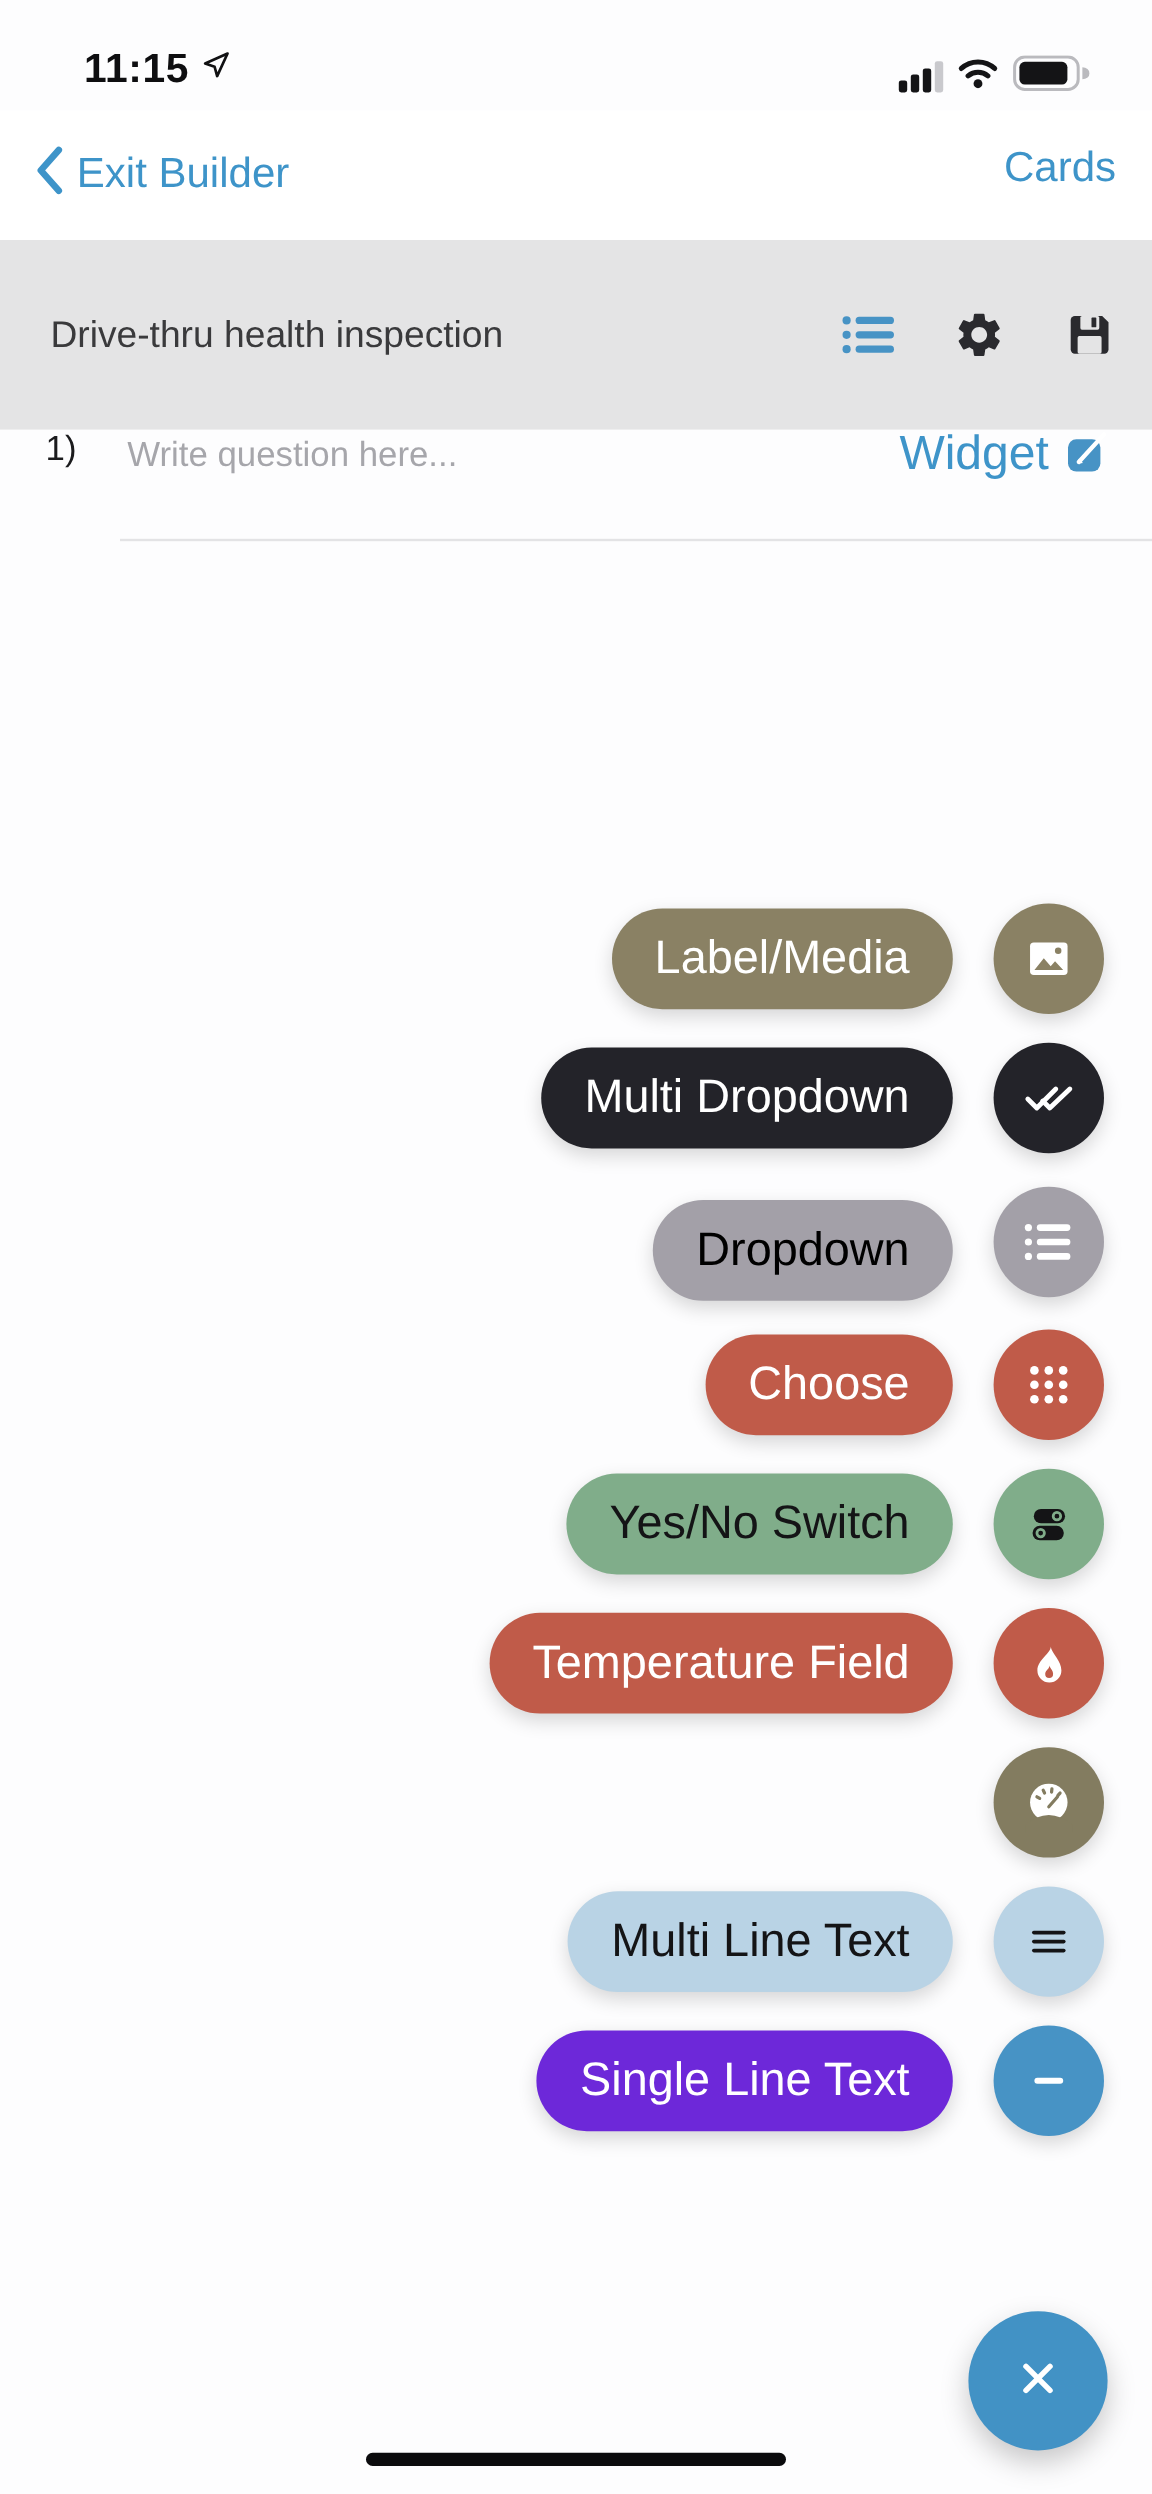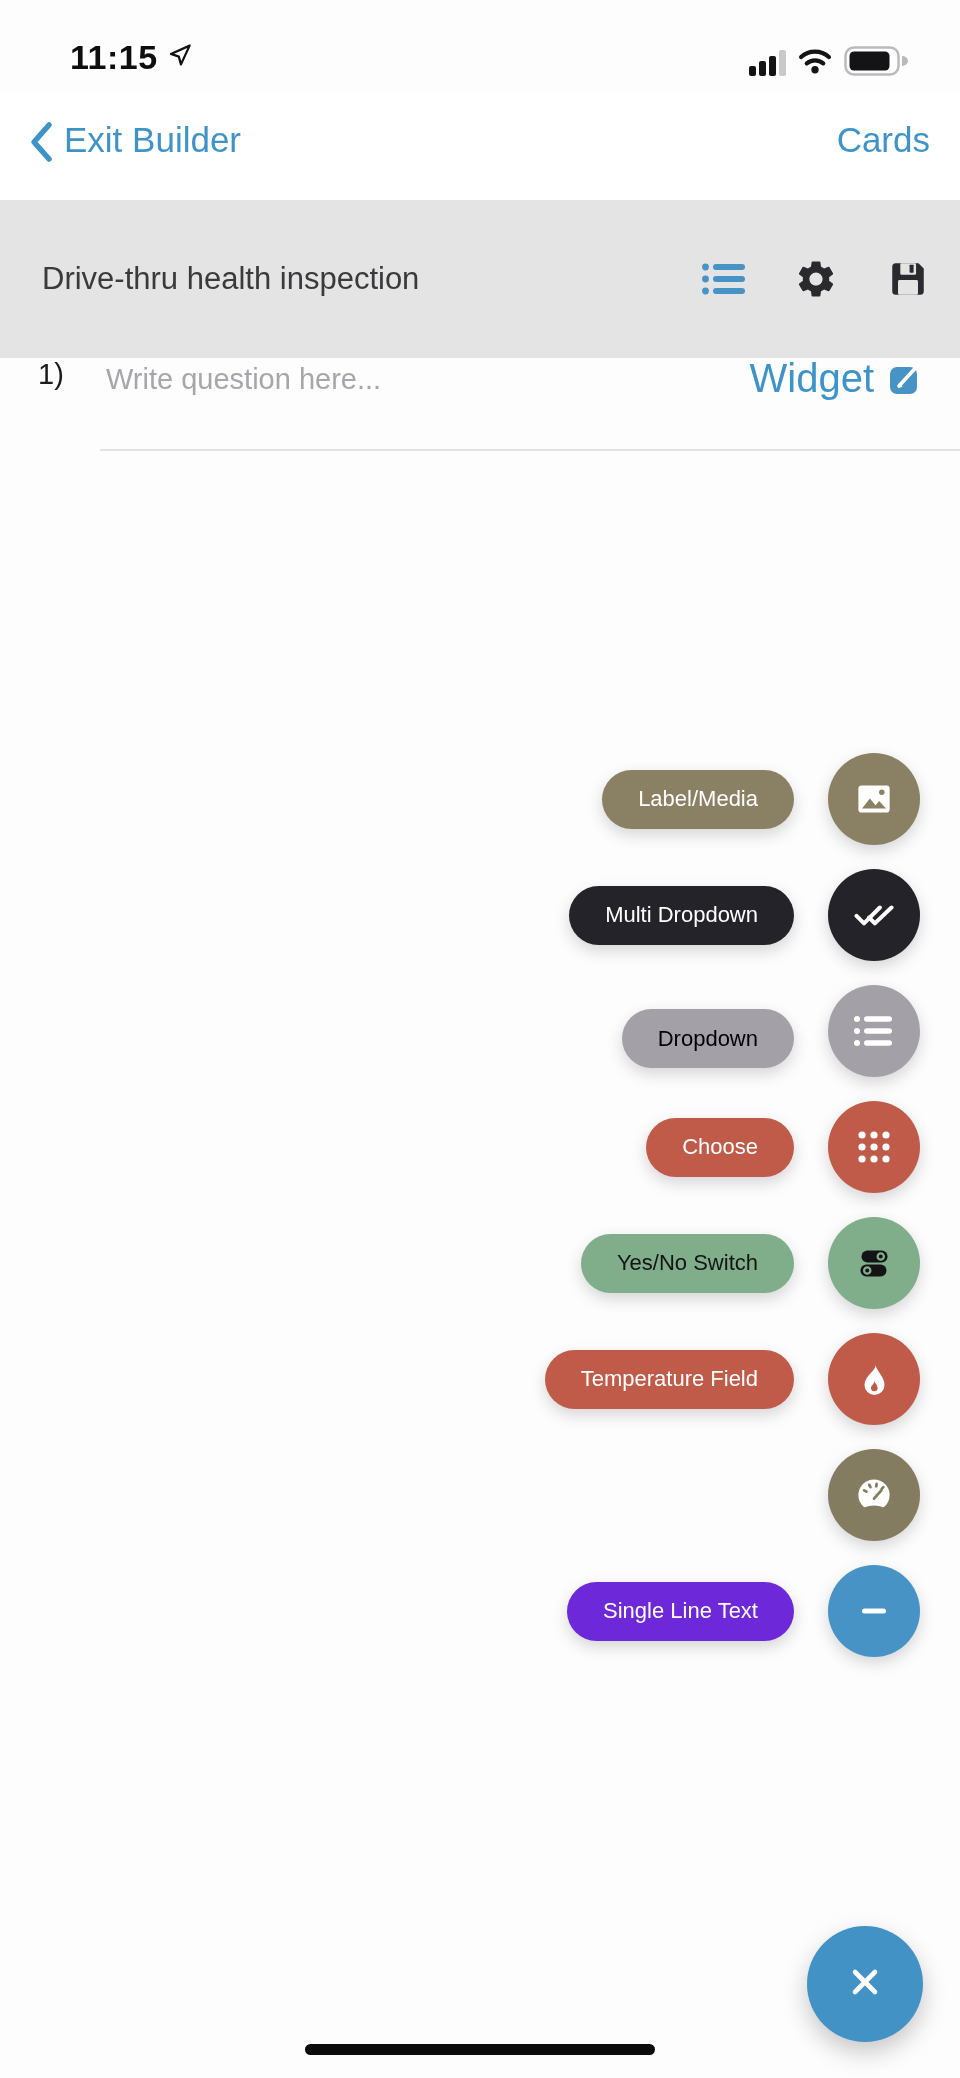--- a/index.html
+++ b/index.html
@@ -14,42 +14,42 @@
   .time{position:absolute;left:70px;top:26px;font-size:34px;font-weight:700;color:#0e0e10;letter-spacing:.5px;display:flex;align-items:center;gap:8px;}
   .sb-right{position:absolute;right:52px;top:34px;display:flex;align-items:center;gap:12px;}
   .cell-bars{display:flex;align-items:flex-end;gap:3px;height:26px;}
   .cell-bars span{width:7px;border-radius:2px;background:#141416;display:block;}
   .cell-bars span:nth-child(1){height:10px;}
   .cell-bars span:nth-child(2){height:15px;}
   .cell-bars span:nth-child(3){height:20px;}
   .cell-bars span:nth-child(4){height:26px;background:#c9c9cd;}
   
   .navbar{position:absolute;top:92px;left:0;right:0;height:108px;background:#ffffff;}
-  .back-link{position:absolute;left:28px;top:28px;display:flex;align-items:flex-start;gap:10px;cursor:pointer;}
+  .back-link{position:absolute;left:28px;top:28px;display:flex;align-items:center;gap:10px;cursor:pointer;}
   .back-label{font-size:35px;color:#3e94c9;}
   .cards-link{position:absolute;right:30px;top:28px;font-size:35px;color:#3e94c9;cursor:pointer;}
   
   .toolbar{position:absolute;top:200px;left:0;right:0;height:158px;background:#e4e4e5;display:flex;align-items:center;}
   .toolbar-title{margin-left:42px;font-size:31px;color:#3a3a3c;}
   .toolbar-icons{position:absolute;right:28px;top:0;height:100%;display:flex;align-items:center;gap:44px;}
   .tb-btn{width:48px;height:48px;display:flex;align-items:center;justify-content:center;cursor:pointer;}
   
   .q-row{position:absolute;top:352px;left:0;right:0;height:60px;}
   .q-num{position:absolute;left:38px;top:6px;font-size:29px;color:#1b1b1d;font-weight:500;}
   .q-input{position:absolute;left:104px;top:0;width:560px;height:52px;border:none;outline:none;background:transparent;
            font-size:29px;color:#1b1b1d;font-family:inherit;}
   .q-input::placeholder{color:#a6a6ab;}
   .widget-link{position:absolute;right:34px;top:4px;display:flex;align-items:center;gap:12px;cursor:pointer;}
   .widget-label{font-size:40px;color:#3e94c9;}
   .divider{position:absolute;top:449px;left:100px;right:0;height:2px;background:#e3e3e5;}
   
   .speed-dial{position:absolute;top:753px;right:40px;display:flex;flex-direction:column;align-items:flex-end;}
   .sd-row{display:flex;align-items:center;gap:34px;margin-bottom:24px;justify-content:flex-end;cursor:pointer;}
-  .sd-pill{height:59px;border-radius:42px;padding:0 36px;display:flex;align-items:center;
-           font-size:22px;white-space:nowrap;box-shadow:0 6px 16px rgba(0,0,0,.16);}
+  .sd-pill{height:84px;border-radius:42px;padding:0 36px;display:flex;align-items:center;
+           font-size:39px;white-space:nowrap;box-shadow:0 6px 16px rgba(0,0,0,.16);}
   .sd-circle{width:92px;height:92px;border-radius:50%;flex:0 0 auto;display:flex;align-items:center;justify-content:center;
              box-shadow:0 6px 16px rgba(0,0,0,.16);}
   
   .fab{position:absolute;left:807px;top:1926px;width:116px;height:116px;border-radius:50%;background:#4292c5;
        display:flex;align-items:center;justify-content:center;box-shadow:0 10px 24px rgba(0,0,0,.22);cursor:pointer;}
   
   .home-indicator{position:absolute;left:305px;top:2044px;width:350px;height:11px;border-radius:6px;background:#0b0b0d;}
 </style>
 </head>
 <body>
@@ -236,20 +236,32 @@
           <line x1="14.5" y1="19.5" x2="16.7" y2="20.8"></line>
           <line x1="19.5" y1="14.2" x2="20.6" y2="16.5"></line>
           <line x1="26.5" y1="13.2" x2="26.2" y2="15.7"></line>
           <line x1="33" y1="16.5" x2="31.3" y2="18.3"></line>
           <line x1="24" y1="27.5" x2="31" y2="19.5"></line>
         </g>
       </svg>
     </div>
   </div>
 
+  <div class="sd-row">
+    <div class="sd-pill" style="background: rgb(185, 211, 229); color: rgb(20, 20, 22);">Multi Line Text</div>
+    <div class="sd-circle" style="background: rgb(185, 211, 229); color: rgb(20, 20, 22);">
+      <svg width="44" height="24" viewBox="0 0 44 24">
+        <g fill="currentColor">
+          <rect x="8" y="3" width="28" height="3" rx="1.5"></rect>
+          <rect x="8" y="10.5" width="28" height="3" rx="1.5"></rect>
+          <rect x="8" y="18" width="28" height="3" rx="1.5"></rect>
+        </g>
+      </svg>
+    </div>
+  </div>
 
   <div class="sd-row">
     <div class="sd-pill" style="background: #6d28d9; color: rgb(255, 255, 255);">Single Line Text</div>
     <div class="sd-circle" style="background: rgb(71, 147, 197); color: rgb(255, 255, 255);">
       <svg width="40" height="10" viewBox="0 0 40 10">
           <rect x="8" y="2.5" width="24" height="5" rx="2.5" fill="currentColor"></rect>
         </svg>
     </div>
   </div>
 

